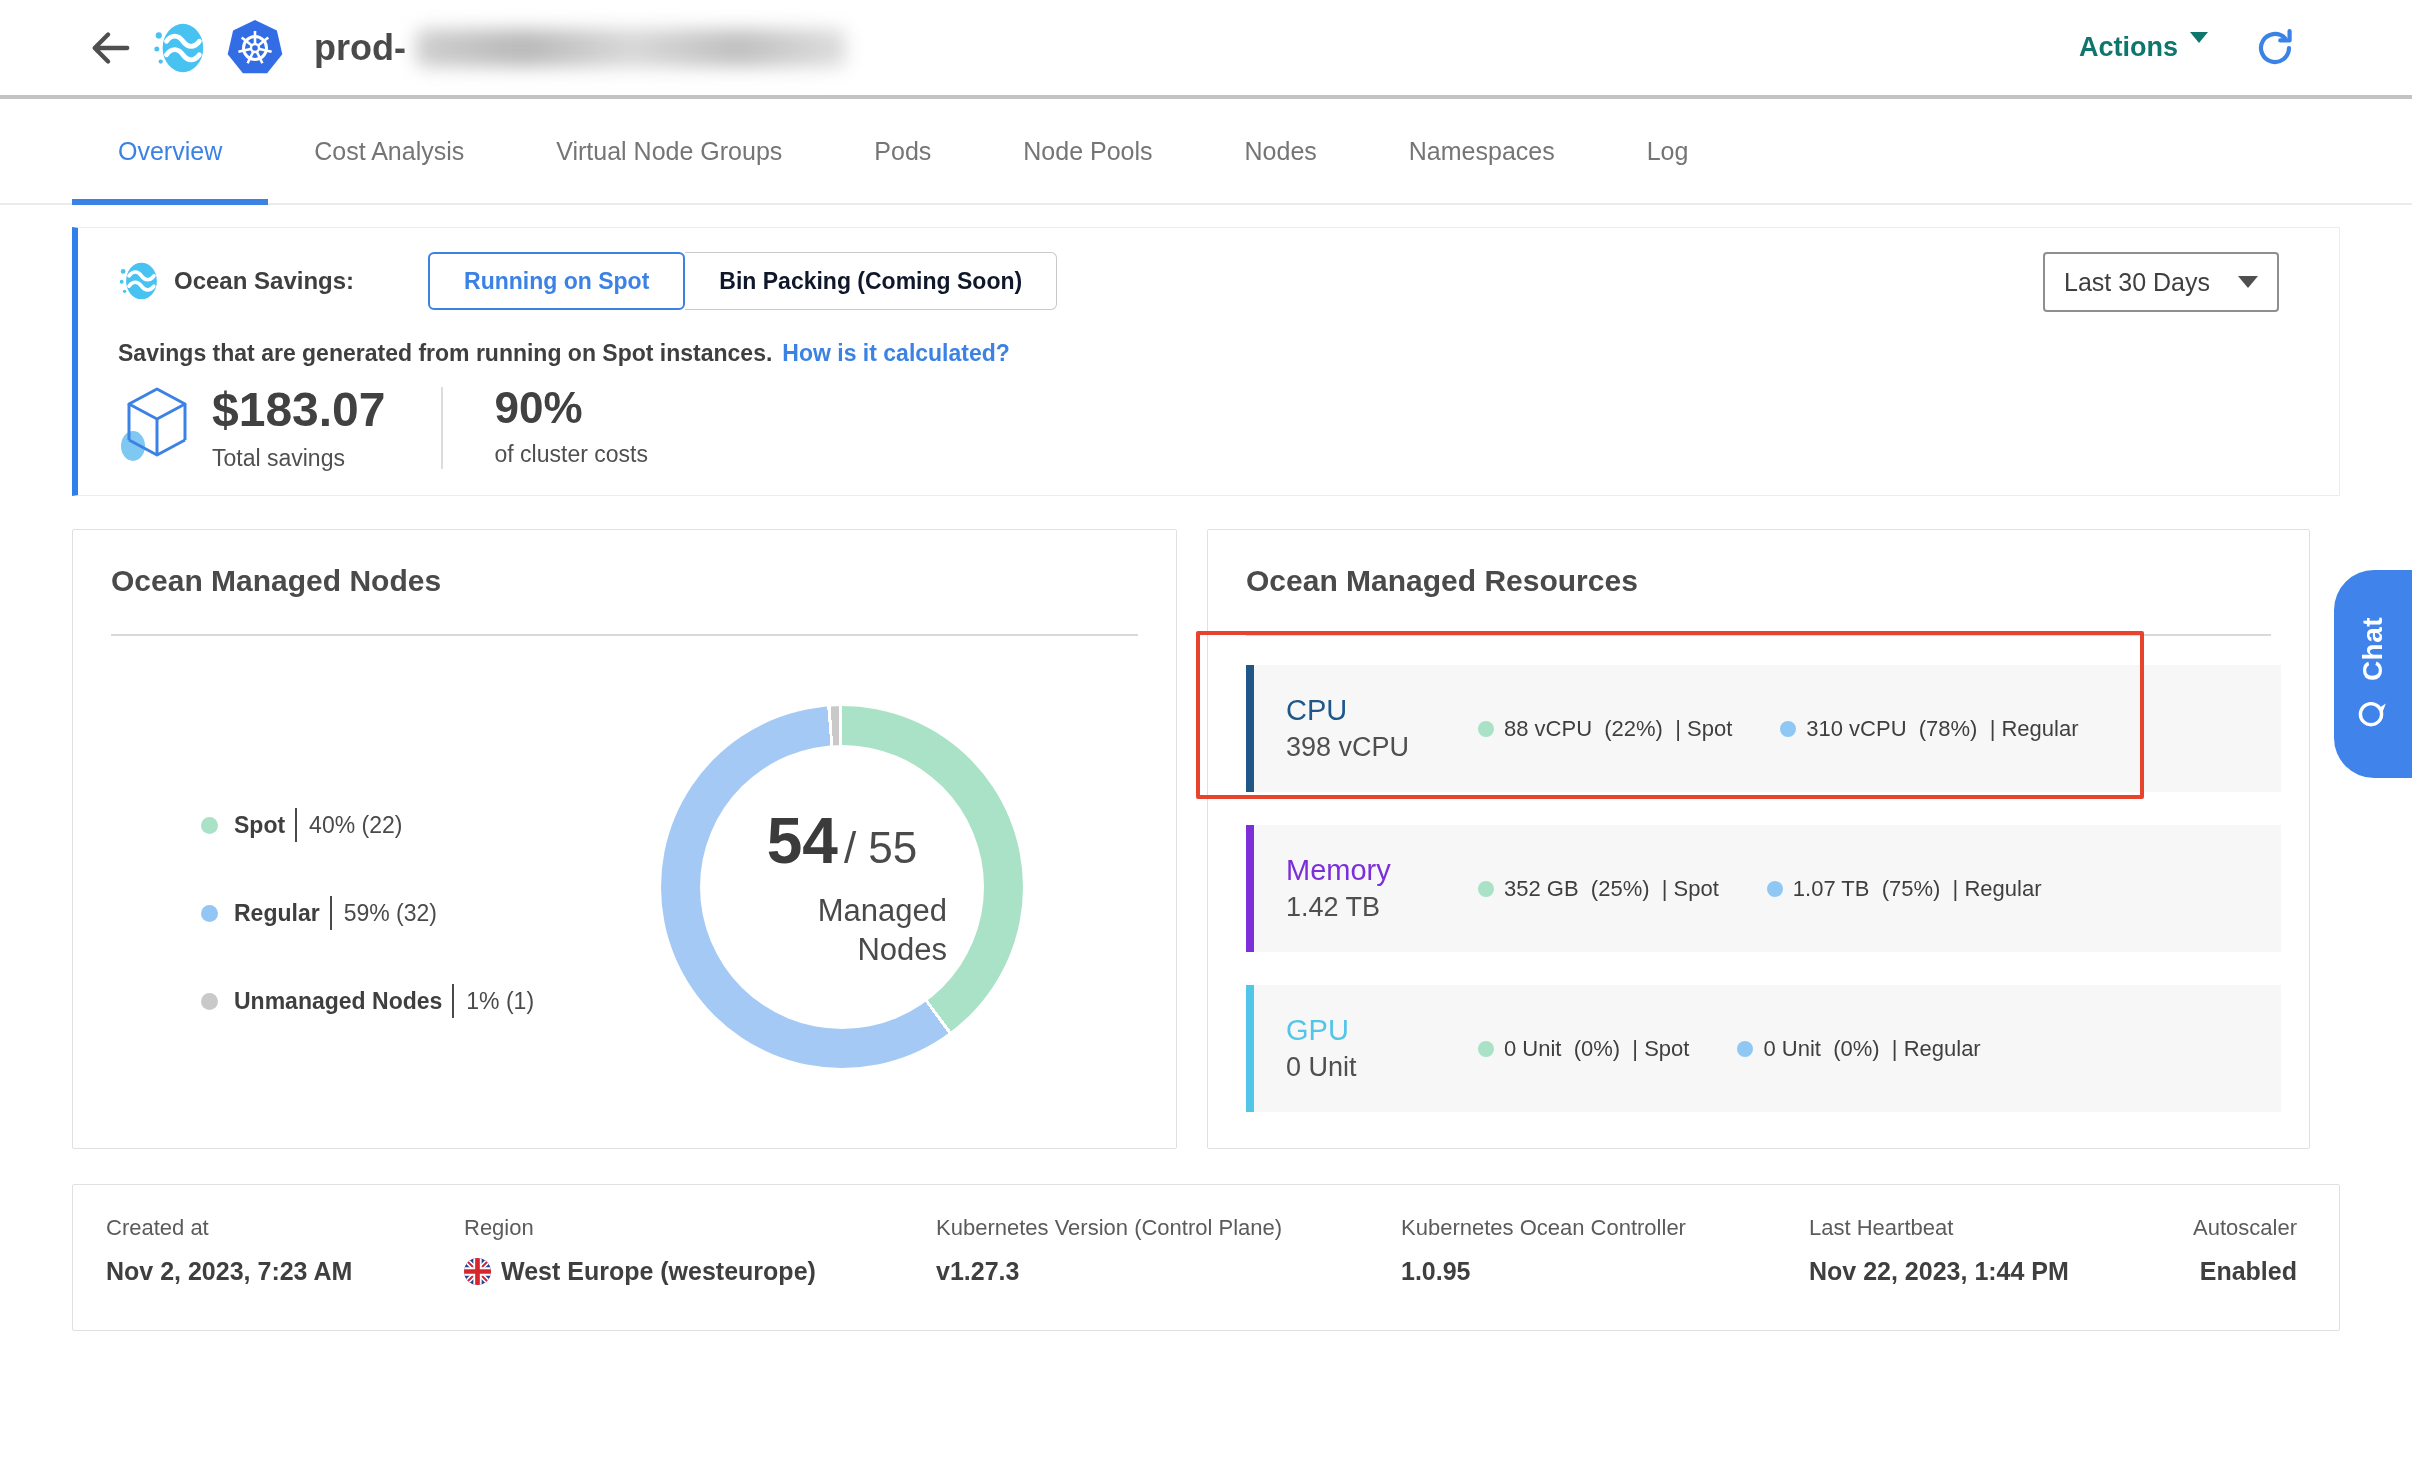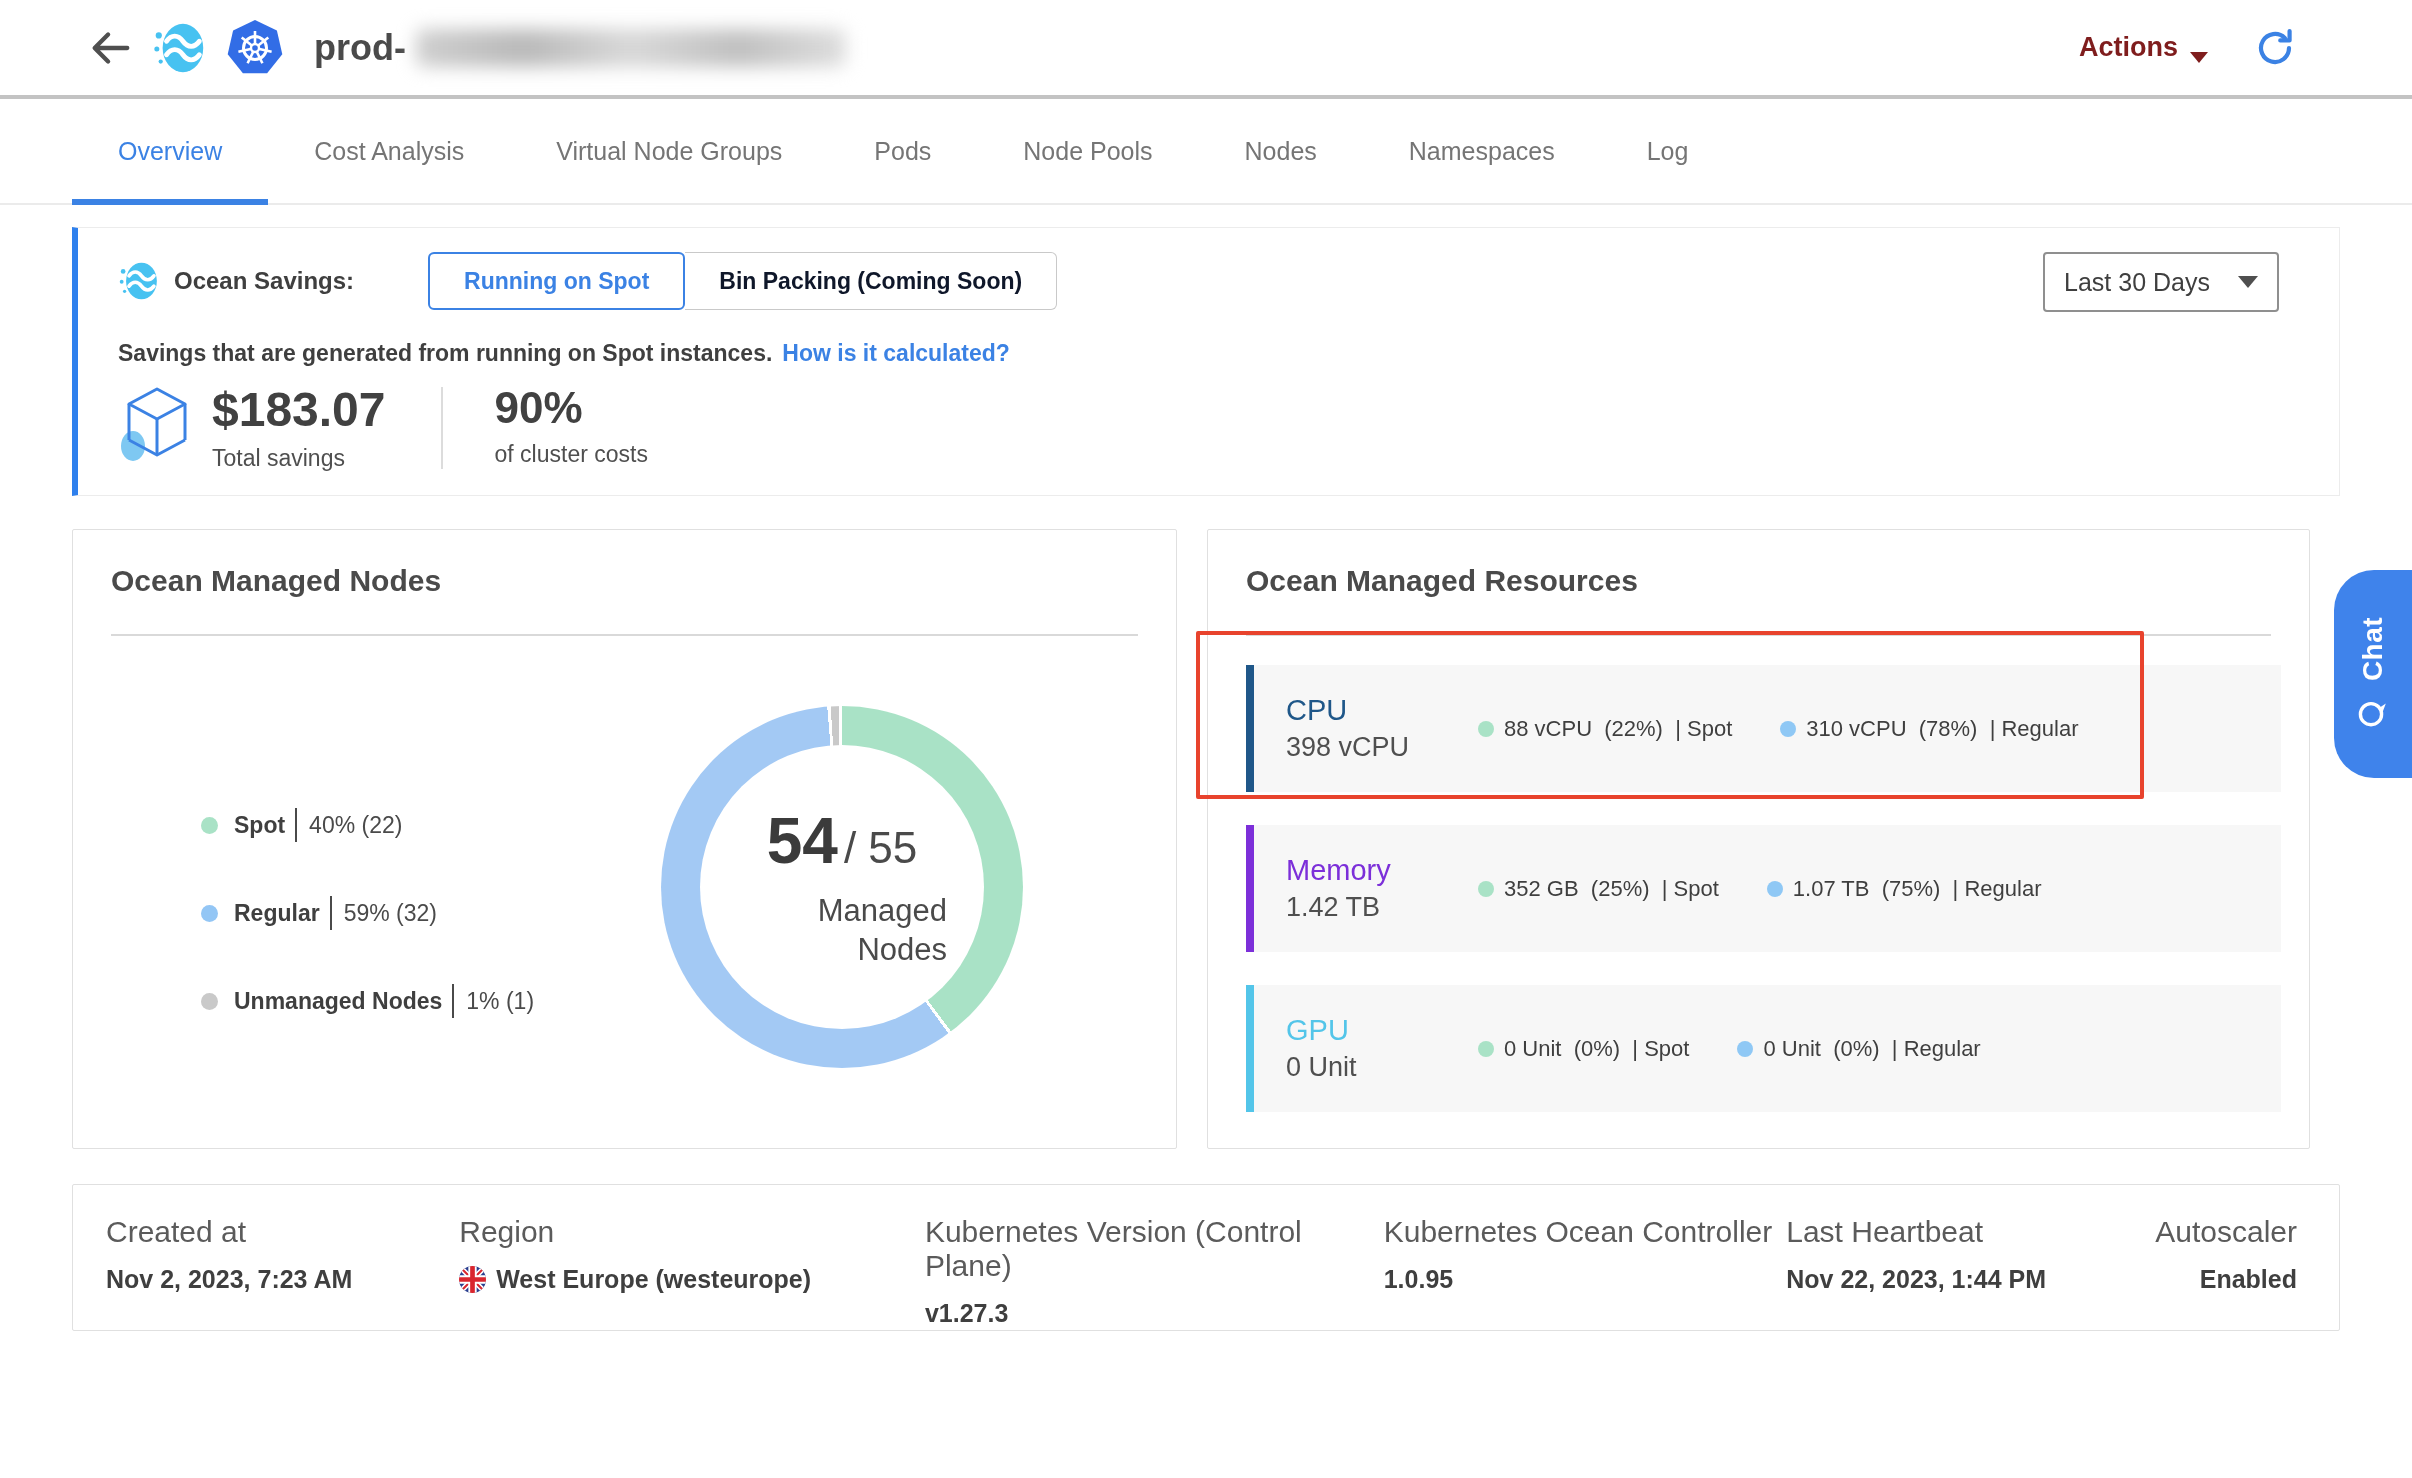--- a/index.html
+++ b/index.html
@@ -8,21 +8,21 @@
 
   
   .header { height:99px; display:flex; align-items:center; padding:0 116px 0 86px; border-bottom:4px solid #c3c3c3; }
   .back-btn { width:48px; height:48px; display:flex; align-items:center; justify-content:center; cursor:pointer; margin-right:18px; }
   .logo { margin-right:16px; display:flex; align-items:center; }
   .page-title { font-size:36px; font-weight:bold; color:#4a4a4a; margin-left:14px;text-align:right; }
   .blur-blob { width:430px; height:38px; margin-left:10px; border-radius:8px;
     background:linear-gradient(90deg,#cfcfcf,#b9b9b9 25%,#d8d8d8 50%,#c0c0c0 75%,#dedede);
     filter:blur(9px); }
   .header-spacer { flex:1; }
-  .actions { display:flex; align-items:flex-end; gap:12px; color:#7f1d1d; font-size:27px; font-weight:bold; cursor:pointer; }
+  .actions { display:flex; align-items:flex-start; gap:12px; color:#0f766e; font-size:27px; font-weight:bold; cursor:pointer; }
   .caret-down { width:0; height:0; border-left:9px solid transparent; border-right:9px solid transparent; border-top:11px solid currentColor; }
   .refresh { margin-left:46px; cursor:pointer; display:flex; }
 
   
   .tabs { height:106px; border-bottom:2px solid #ebebeb; padding-left:72px; display:flex; }
   .tab { padding:12px 46px; display:flex; align-items:center; font-size:25px; font-weight:normal; color:#757575; position:relative; cursor:pointer; }
   .tab.active { color:#3b82e4; }
   .tab.active::after { content:""; position:absolute; left:0; right:0; bottom:-2px; height:6px; background:#3b82e4; }
 
   
@@ -78,21 +78,21 @@
   .res-value { font-size:27px; color:#4f4f4f; }
   .res-stats { display:flex; align-items:center; gap:48px; }
   .stat { display:flex; align-items:center; font-size:22px; color:#3f3f3f; white-space:pre; }
   .sdot { width:16px; height:16px; border-radius:50%; margin-right:10px; flex:none; }
   .highlight-rect { position:absolute; left:-12px; top:101px; width:948px; height:168px; border:4px solid #e8432d; border-radius:2px; z-index:3; pointer-events:none; }
 
   
   .footerbar { margin:35px 72px 0; height:147px; border:1px solid #e0e0e0; border-radius:2px; display:flex; padding:30px 42px 0 33px; }
   .fcol.w1{width:358px} .fcol.w2{width:472px} .fcol.w3{width:465px} .fcol.w4{width:408px} .fcol.w5{width:374px}
   .fcol.w6{flex:1; text-align:right;}
-  .flabel { font-size:30px; color:#5b5b5b; }
+  .flabel { font-size:22px; color:#5b5b5b; }
   .fvalue { margin-top:16px; font-size:25px; font-weight:bold; color:#3f3f3f; display:flex; align-items:center; gap:10px; }
   .fcol.w6 .fvalue { justify-content:flex-end; }
 
   
   .chat-btn { position:absolute; right:0; top:570px; width:78px; height:208px; background:#3f83eb; border-radius:40px 0 0 40px; z-index:10; cursor:pointer; }
   .chat-inner { position:absolute; inset:0; display:flex; align-items:center; justify-content:center; }
   .chat-rot { transform:rotate(-90deg); display:flex; align-items:center; gap:14px; }
   .chat-label { color:#fff; font-size:28px; font-weight:bold; letter-spacing:0.5px; }
 </style>
 </head>

